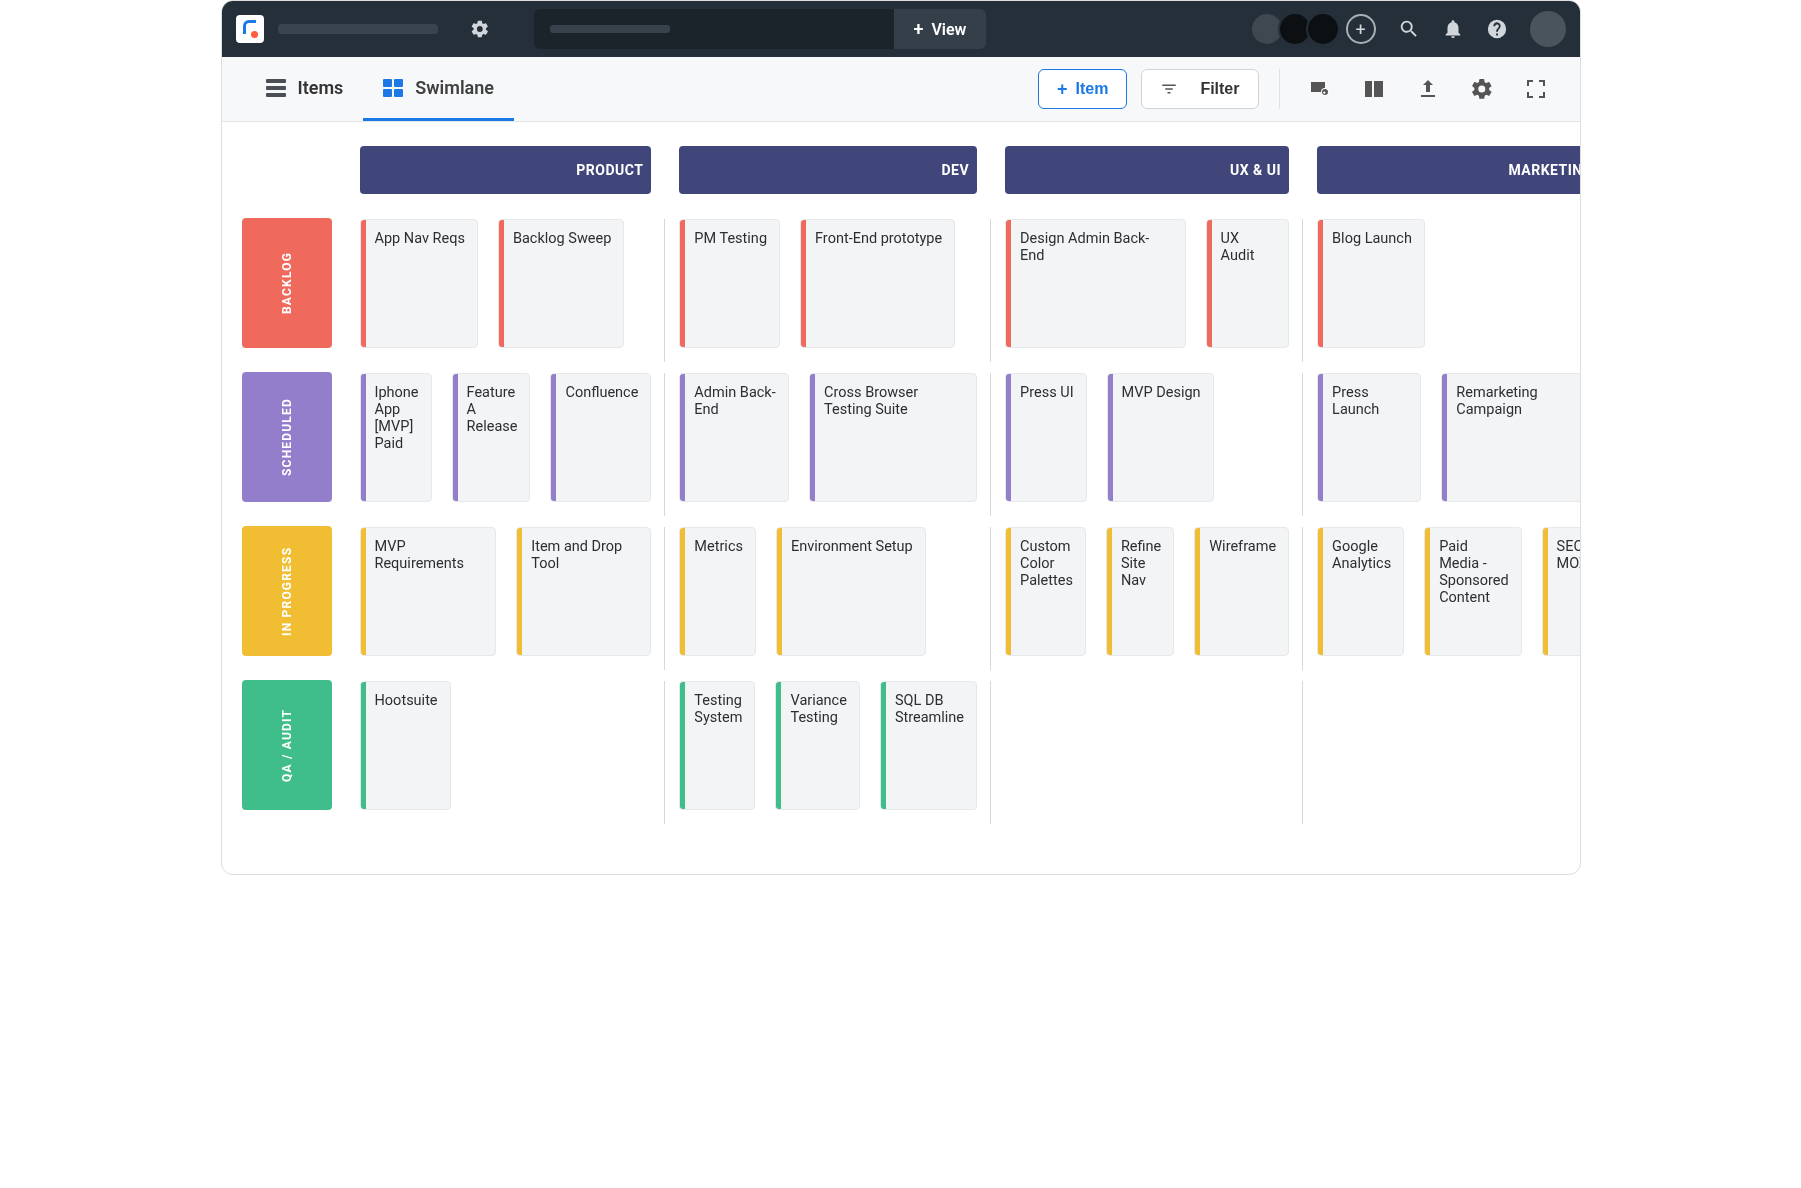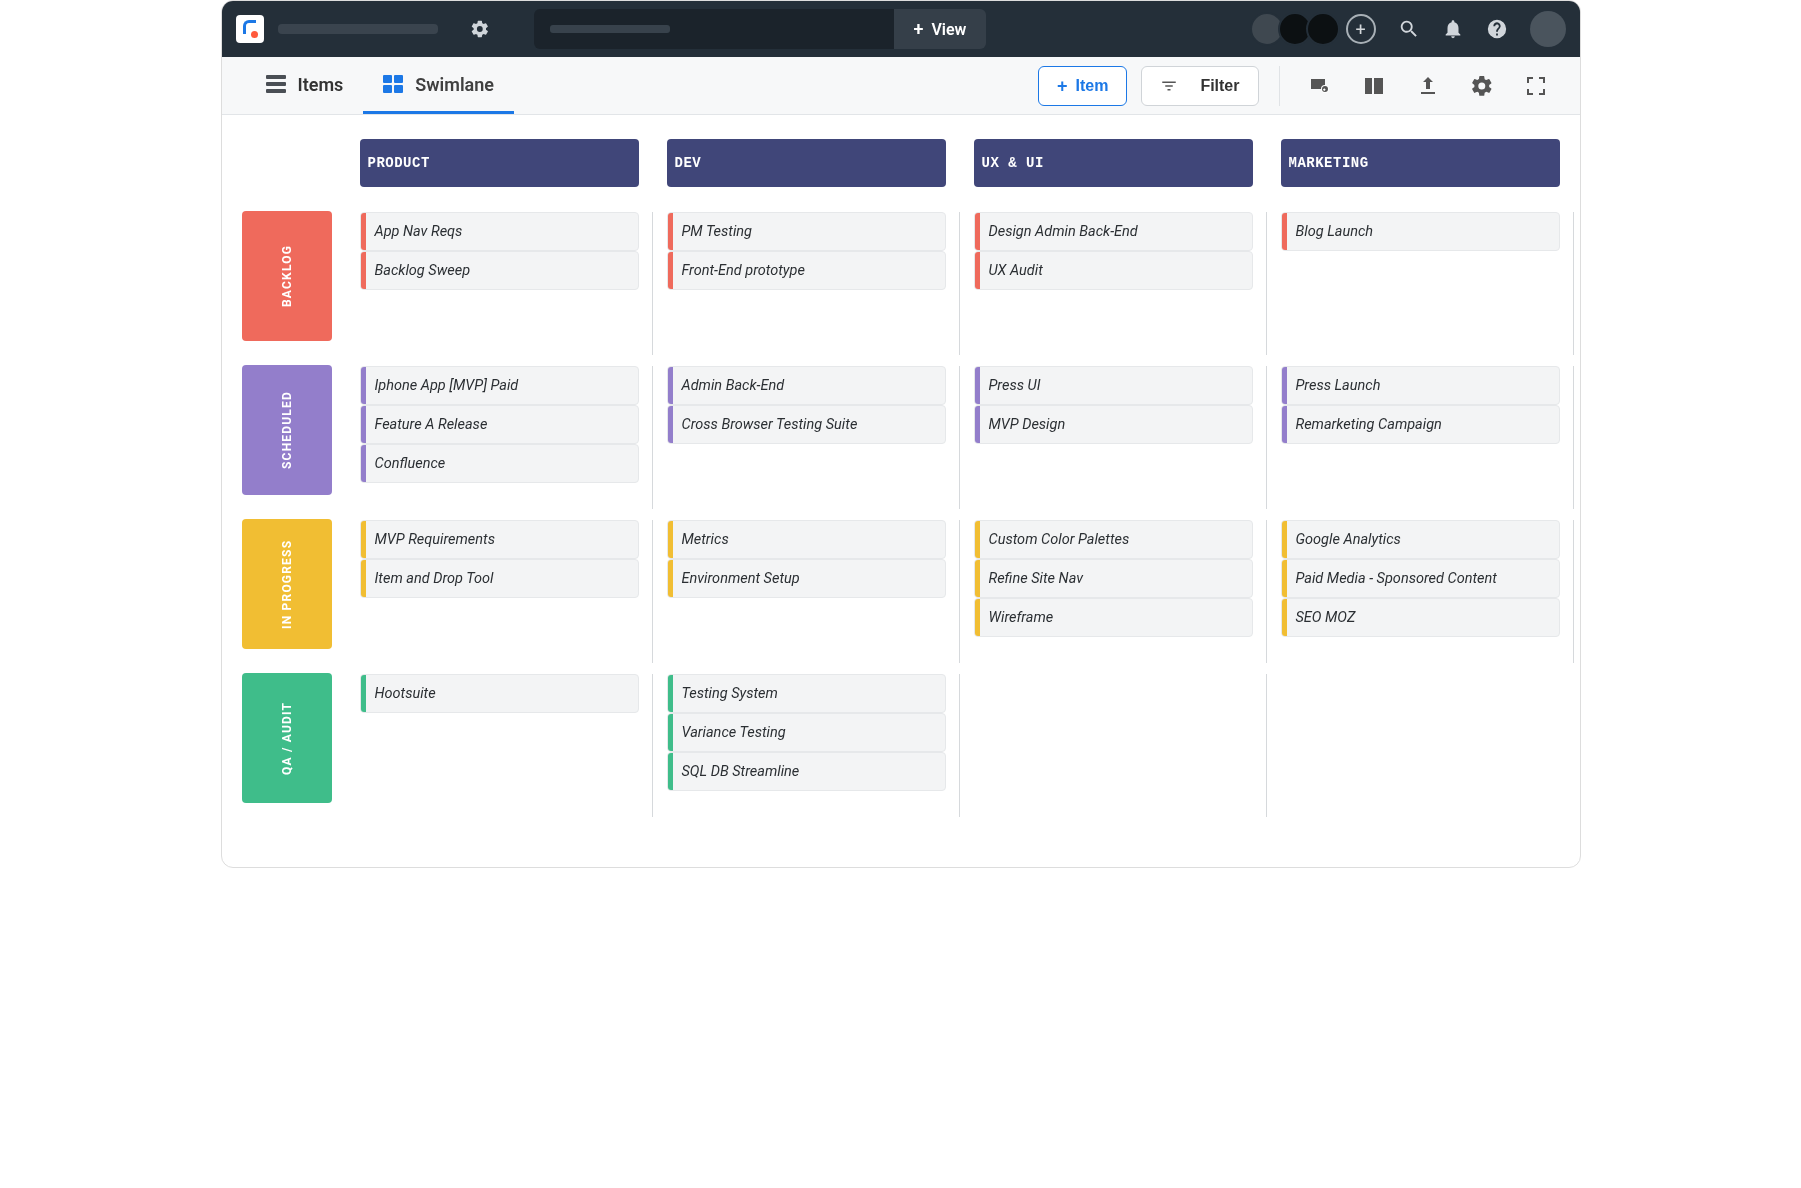--- a/index.html
+++ b/index.html
@@ -124,21 +124,21 @@
       color: #d1d6db;
       width: 22px; height: 22px;
       display: flex; align-items: center; justify-content: center;
       cursor: pointer;
     }
     .topbar-avatar-big {
       width: 36px; height: 36px; border-radius: 50%; background: #4a545d;
     }
     
     .subnav {
-      height: 58px;
+      height: 65px;
       background: #f7f8f9;
       border-bottom: 1px solid #e2e5e8;
       display: flex;
       align-items: center;
       padding: 0 24px;
     }
     .subnav-left { display: flex; align-items: stretch; height: 100%; }
     .subnav-tab {
       display: flex;
       align-items: center;
@@ -209,54 +209,52 @@
       overflow: auto;
     }
     .board-grid {
       display: grid;
       grid-template-columns: 90px repeat(4, 1fr);
       gap: 0 28px;
     }
     .col-header {
       background: #404679;
       color: #fff;
-      text-align: left;
+      text-align: right;
       font-weight: 700;
       font-size: 14px;
       letter-spacing: 0.5px;
       padding: 16px 8px;
       border-radius: 4px;
       margin-bottom: 24px;
-      font-family: Liberation Mono, monospace;
     }
     .col-header-spacer { margin-bottom: 24px; }
     .row-label {
       writing-mode: vertical-rl;
       transform: rotate(180deg);
       color: #fff;
       font-weight: 700;
       font-size: 12px;
       letter-spacing: 1.2px;
       display: flex;
       align-items: center;
       justify-content: center;
       border-radius: 4px;
       padding: 10px 0;
       margin-bottom: 24px;
       min-height: 130px;
       align-self: start;
     }
     .cell {
       display: flex;
-      flex-direction: column;
-      gap: 0;
+      flex-direction: row;
+      gap: 20px;
       padding-bottom: 24px;
       border-top: 1px solid transparent;
       position: relative;
-      font-style: italic;
     }
     .cell:not(:last-child)::after {
       content: "";
       position: absolute;
       right: -14px;
       top: 0;
       bottom: 10px;
       width: 1px;
       background: #d6d9dc;
     }

